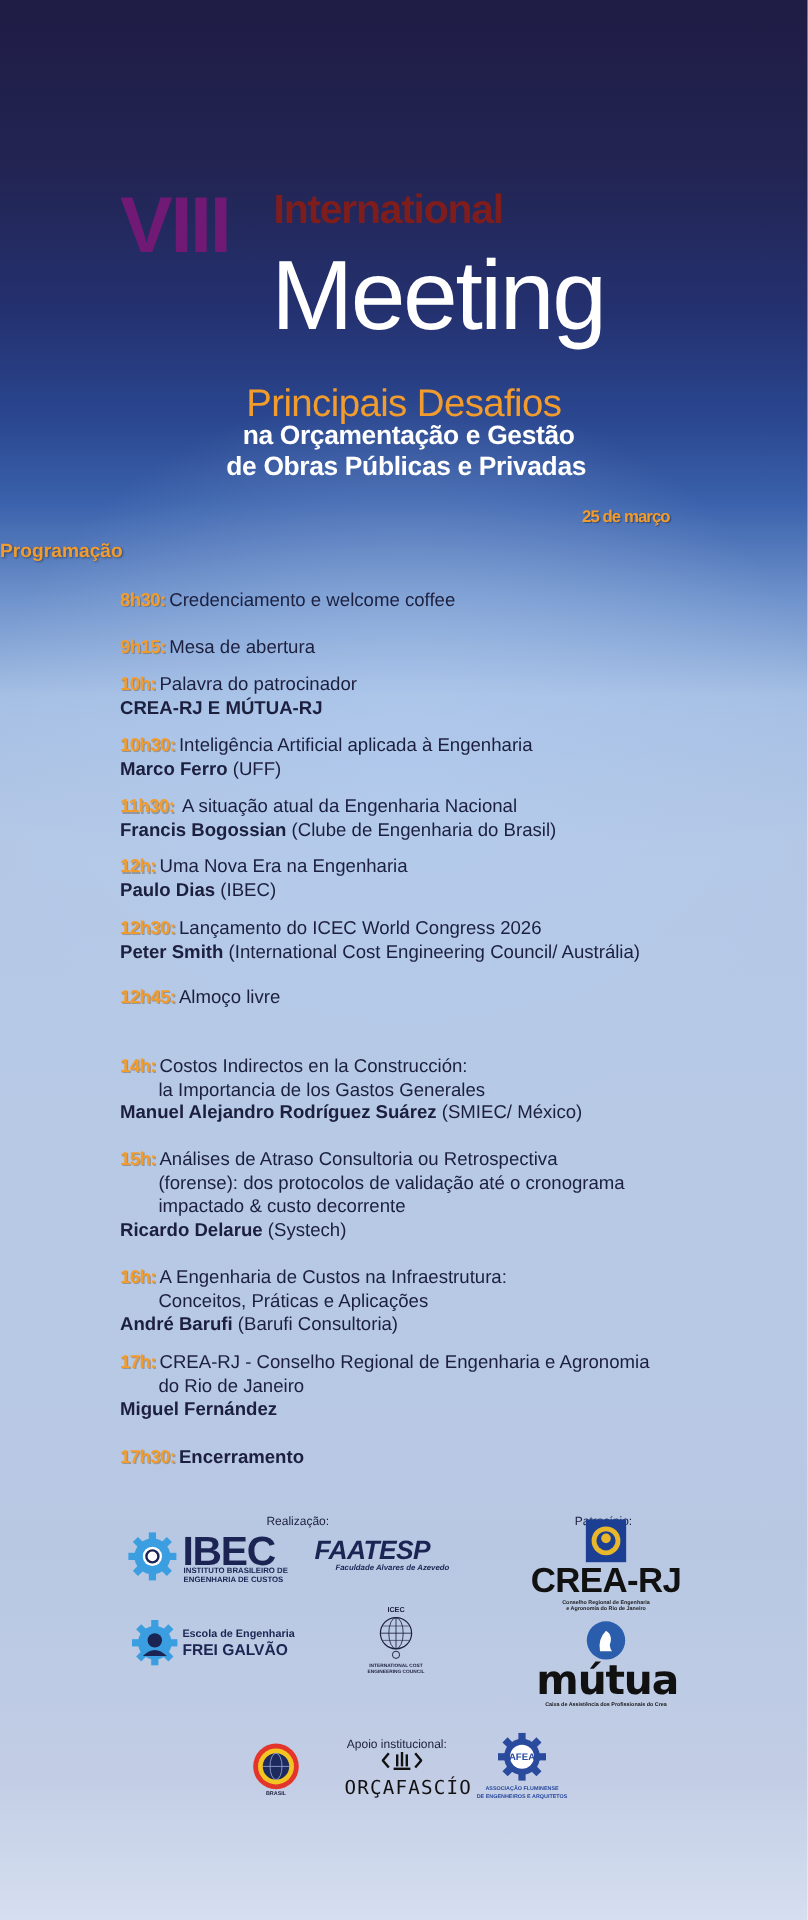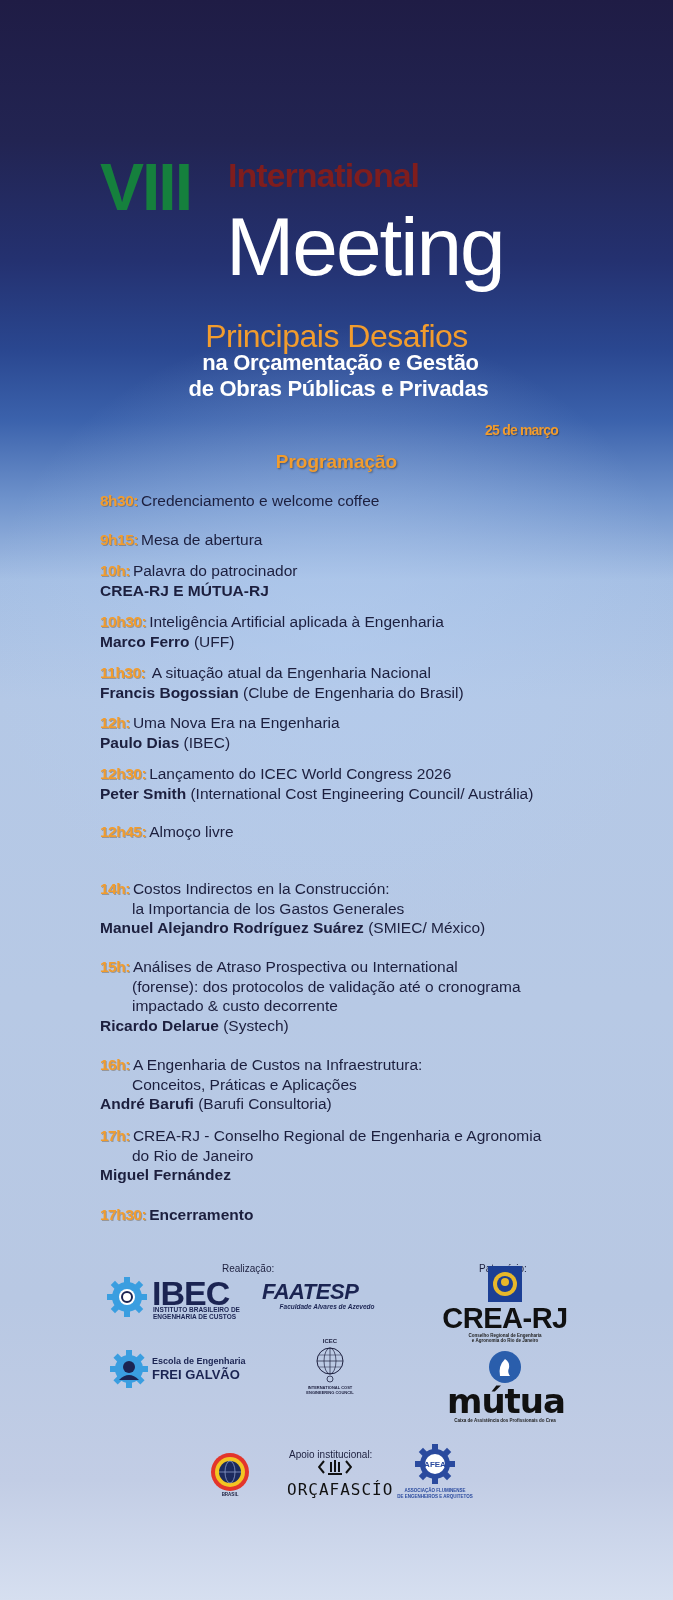--- a/index.html
+++ b/index.html
@@ -10,31 +10,31 @@
       radial-gradient(ellipse 75% 28% at 50% 40%, rgba(180,205,240,0.55) 0%, rgba(180,205,240,0) 70%),
       linear-gradient(to bottom,
         #1f1c45 0px, #222452 140px, #243170 260px, #2a4790 350px,
         #3b62ac 420px, #6f93cc 500px, #a5bfe4 580px, #b4c8e6 700px,
         #b7c9e5 1000px, #b8c8e3 1300px, #c2cde5 1480px, #d6dff0 1600px);
     position: relative;
   }
   .poster { position: absolute; inset: 0; }
 
   .title-wrap { position: absolute; left: 100px; top: 150px; width: 480px; }
-  .title-roman { position: absolute; left: 0; top: 4px; color: #15803d; font-size: 66px; font-weight: 700; letter-spacing: -2px; line-height: 1; }
+  .title-roman { position: absolute; left: 0; top: 4px; color: #701a75; font-size: 66px; font-weight: 700; letter-spacing: -2px; line-height: 1; }
   .title-intl { position: absolute; left: 128px; top: 8px; color: #7f1d1d; font-size: 34px; font-weight: 700; letter-spacing: -1px; line-height: 1; }
   .title-meeting { position: absolute; left: 126px; top: 56px; color: #fff; font-size: 82px; font-weight: 400; letter-spacing: -2px; line-height: 1; }
 
   .subtitle { position: absolute; left: 0; width: 673px; text-align: center; }
   .sub1 { top: 318px; color: #f29c2d; font-size: 32px; font-weight: 400; letter-spacing: -0.5px; }
   .sub2 { top: 350px; color: #fff; font-size: 22px; font-weight: 700; letter-spacing: -0.3px; left: 4px; }
   .sub3 { top: 376px; color: #fff; font-size: 22px; font-weight: 700; letter-spacing: -0.3px; left: 2px; }
   .date { position: absolute; right: 115px; top: 422px; color: #f29c2d; font-size: 14px; font-weight: 700; letter-spacing: -0.8px; text-shadow: 1px 1px 1px rgba(0,0,0,0.35); }
 
-  .prog-title { position: absolute; left: 0; width: 673px; text-align: center; top: 451px; color: #f29c2d; font-size: 19px; font-weight: 700; text-shadow: 1px 1px 2px rgba(0,0,0,0.4); }
+  .prog-title { position: absolute; left: 0; width: 673px; text-align: left; top: 451px; color: #f29c2d; font-size: 16px; font-weight: 700; text-shadow: 1px 1px 2px rgba(0,0,0,0.4); }
 
   .schedule { position: absolute; left: 100px; top: 0; width: 520px; color: #1c1f3e; font-size: 15.5px; line-height: 19.5px; }
   .item { position: absolute; left: 0; width: 520px; }
   .time { color: #f29c2d; font-weight: 700; letter-spacing: -0.5px; text-shadow: 1px 1px 0 rgba(90,60,20,0.35); margin-right: 3px; }
   .desc { }
   .cont { display: block; padding-left: 32px; }
   .speaker { display: block; }
   .speaker b { font-weight: 700; }
   .bold-desc { font-weight: 700; }
 
@@ -110,21 +110,21 @@
     </div>
     <div class="item" style="top:822px">
       <span class="time">12h45:</span><span class="desc">Almoço livre</span>
     </div>
     <div class="item" style="top:879px">
       <span class="time">14h:</span><span class="desc">Costos Indirectos en la Construcción:</span>
       <span class="cont">la Importancia de los Gastos Generales</span>
       <span class="speaker"><b>Manuel Alejandro Rodríguez Suárez</b> <span>(SMIEC/ México)</span></span>
     </div>
     <div class="item" style="top:957px">
-      <span class="time">15h:</span><span class="desc">Análises de Atraso Prospectiva ou International</span>
+      <span class="time">15h:</span><span class="desc">Análises de Atraso Consultoria ou Retrospectiva</span>
       <span class="cont">(forense): dos protocolos de validação até o cronograma</span>
       <span class="cont">impactado &amp; custo decorrente</span>
       <span class="speaker"><b>Ricardo Delarue</b> <span>(Systech)</span></span>
     </div>
     <div class="item" style="top:1055px">
       <span class="time">16h:</span><span class="desc">A Engenharia de Custos na Infraestrutura:</span>
       <span class="cont">Conceitos, Práticas e Aplicações</span>
       <span class="speaker"><b>André Barufi</b> <span>(Barufi Consultoria)</span></span>
     </div>
     <div class="item" style="top:1126px">

